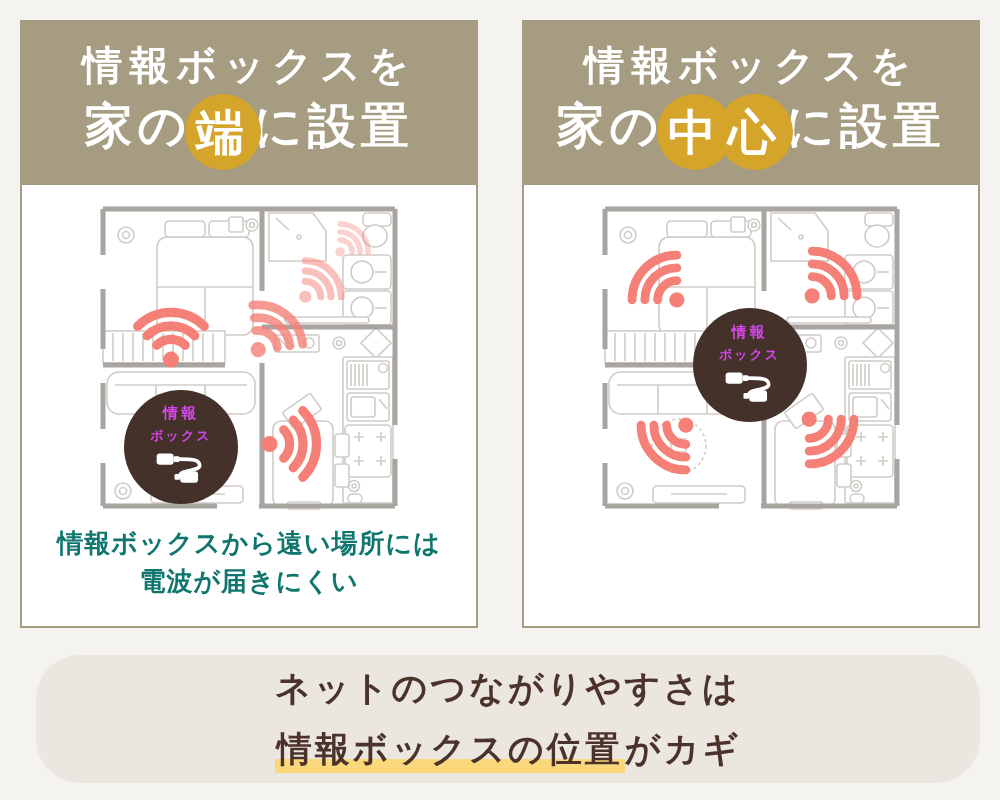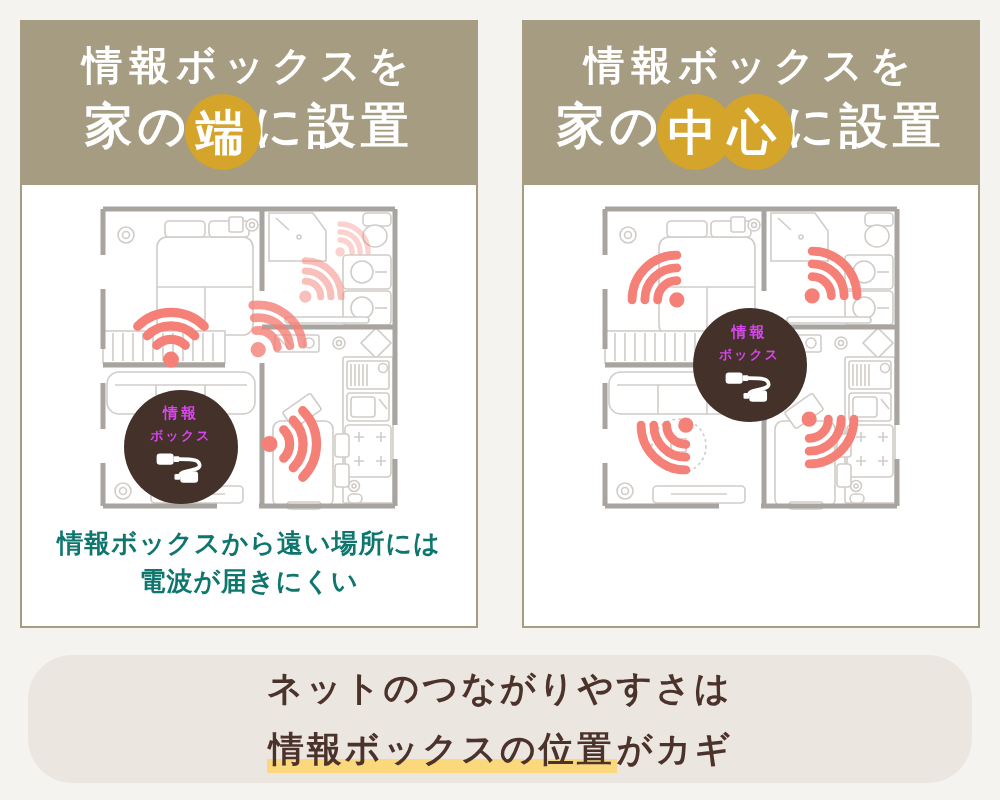--- a/index.html
+++ b/index.html
@@ -46,21 +46,21 @@
     text-align:center; z-index:3;
   }
   .ib-l1 { font-size:15px; letter-spacing:3px; line-height:1; margin-bottom:8px; }
   .ib-l2 { font-size:13px; letter-spacing:2px; line-height:1; margin-bottom:7px; }
   .plug-icon { width:52px; height:38px; display:block; }
   .caption {
     margin-top:14px; text-align:center;
     font-size:26px; letter-spacing:1px; line-height:38px; color:#0f766e;
   }
   .footer-banner {
-    position:absolute; left:28px; top:655px; width:944px; height:128px;
+    position:absolute; left:36px; top:655px; width:944px; height:128px;
     background:#ece6e0; border-radius:44px;
     display:flex; flex-direction:column; align-items:center; justify-content:center;
     text-align:center; color:#4b332c;
   }
   .f-line { font-size:35px; letter-spacing:3px; line-height:1; }
   .f-line + .f-line { margin-top:26px; }
   .hl {
     padding:0 2px 4px 2px;
     box-shadow: inset 0 -14px 0 0 #fcd87c;
   }

